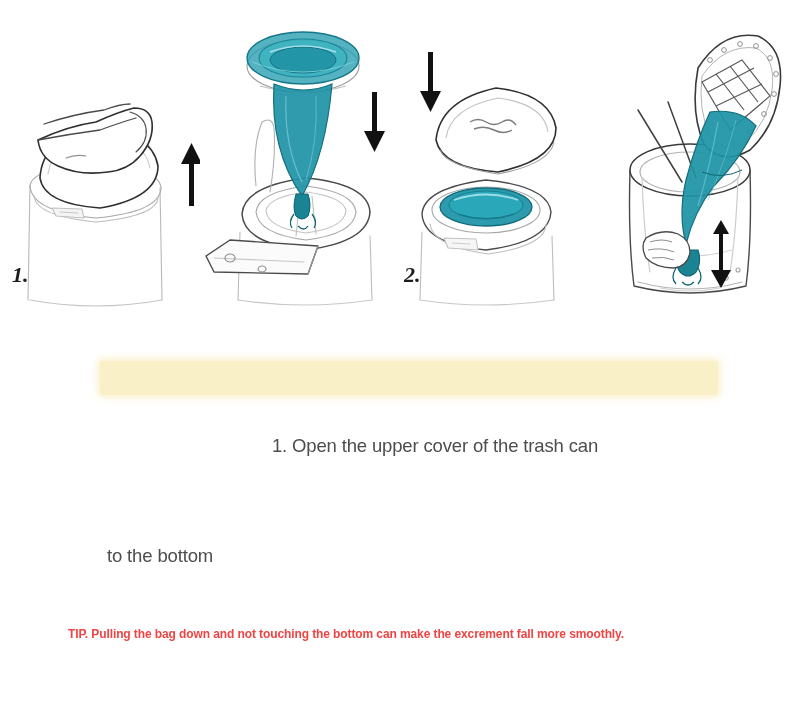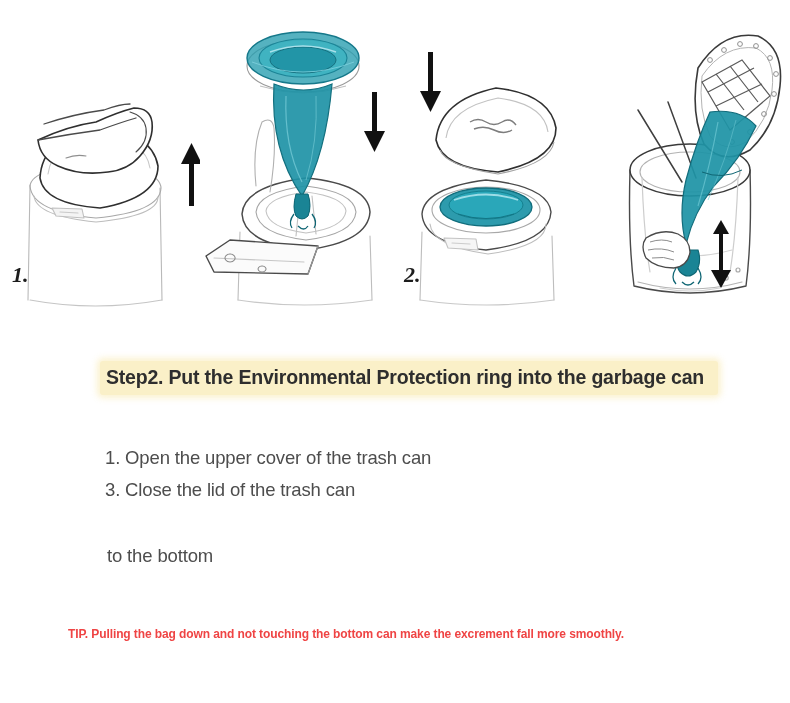--- a/index.html
+++ b/index.html
@@ -74,22 +74,23 @@
     font-weight: bold;
     color: #2e2e2e;
     white-space: nowrap;
     letter-spacing: -0.2px;
   }
 
   
   #instruction-list {
     position: absolute;
     left: 105px;
-    top: 442px;
+    top: 430px;
     width: 660px;
+    text-align: center;
   }
   .instruction-item {
     font-size: 18.5px;
     color: #4d4d4d;
     line-height: 31.5px;
     white-space: nowrap;
     letter-spacing: -0.15px;
   }
   #instruction-continuation {
     position: absolute;
@@ -321,22 +322,20 @@
         <polygon points="131,220 139,234 123,234"></polygon>
         <polygon points="131,288 121,270 141,270"></polygon>
       </g>
     </svg>
 
   </div>
 </div>
 
 <div id="heading-block">
   <div id="heading-highlight"></div>
-  <div id="heading-text">Step2. Put the Environmental Protection ring into the garbage can</div>
 </div>
 
 <div id="instruction-list">
   <div class="instruction-item">1. Open the upper cover of the trash can</div>
-  <div class="instruction-item">3. Close the lid of the trash can</div>
 </div>
 <div id="instruction-continuation">to the bottom</div>
 
 <div id="tip-text">TIP. Pulling the bag down and not touching the bottom can make the excrement fall more smoothly.</div>
 
 </body></html>

